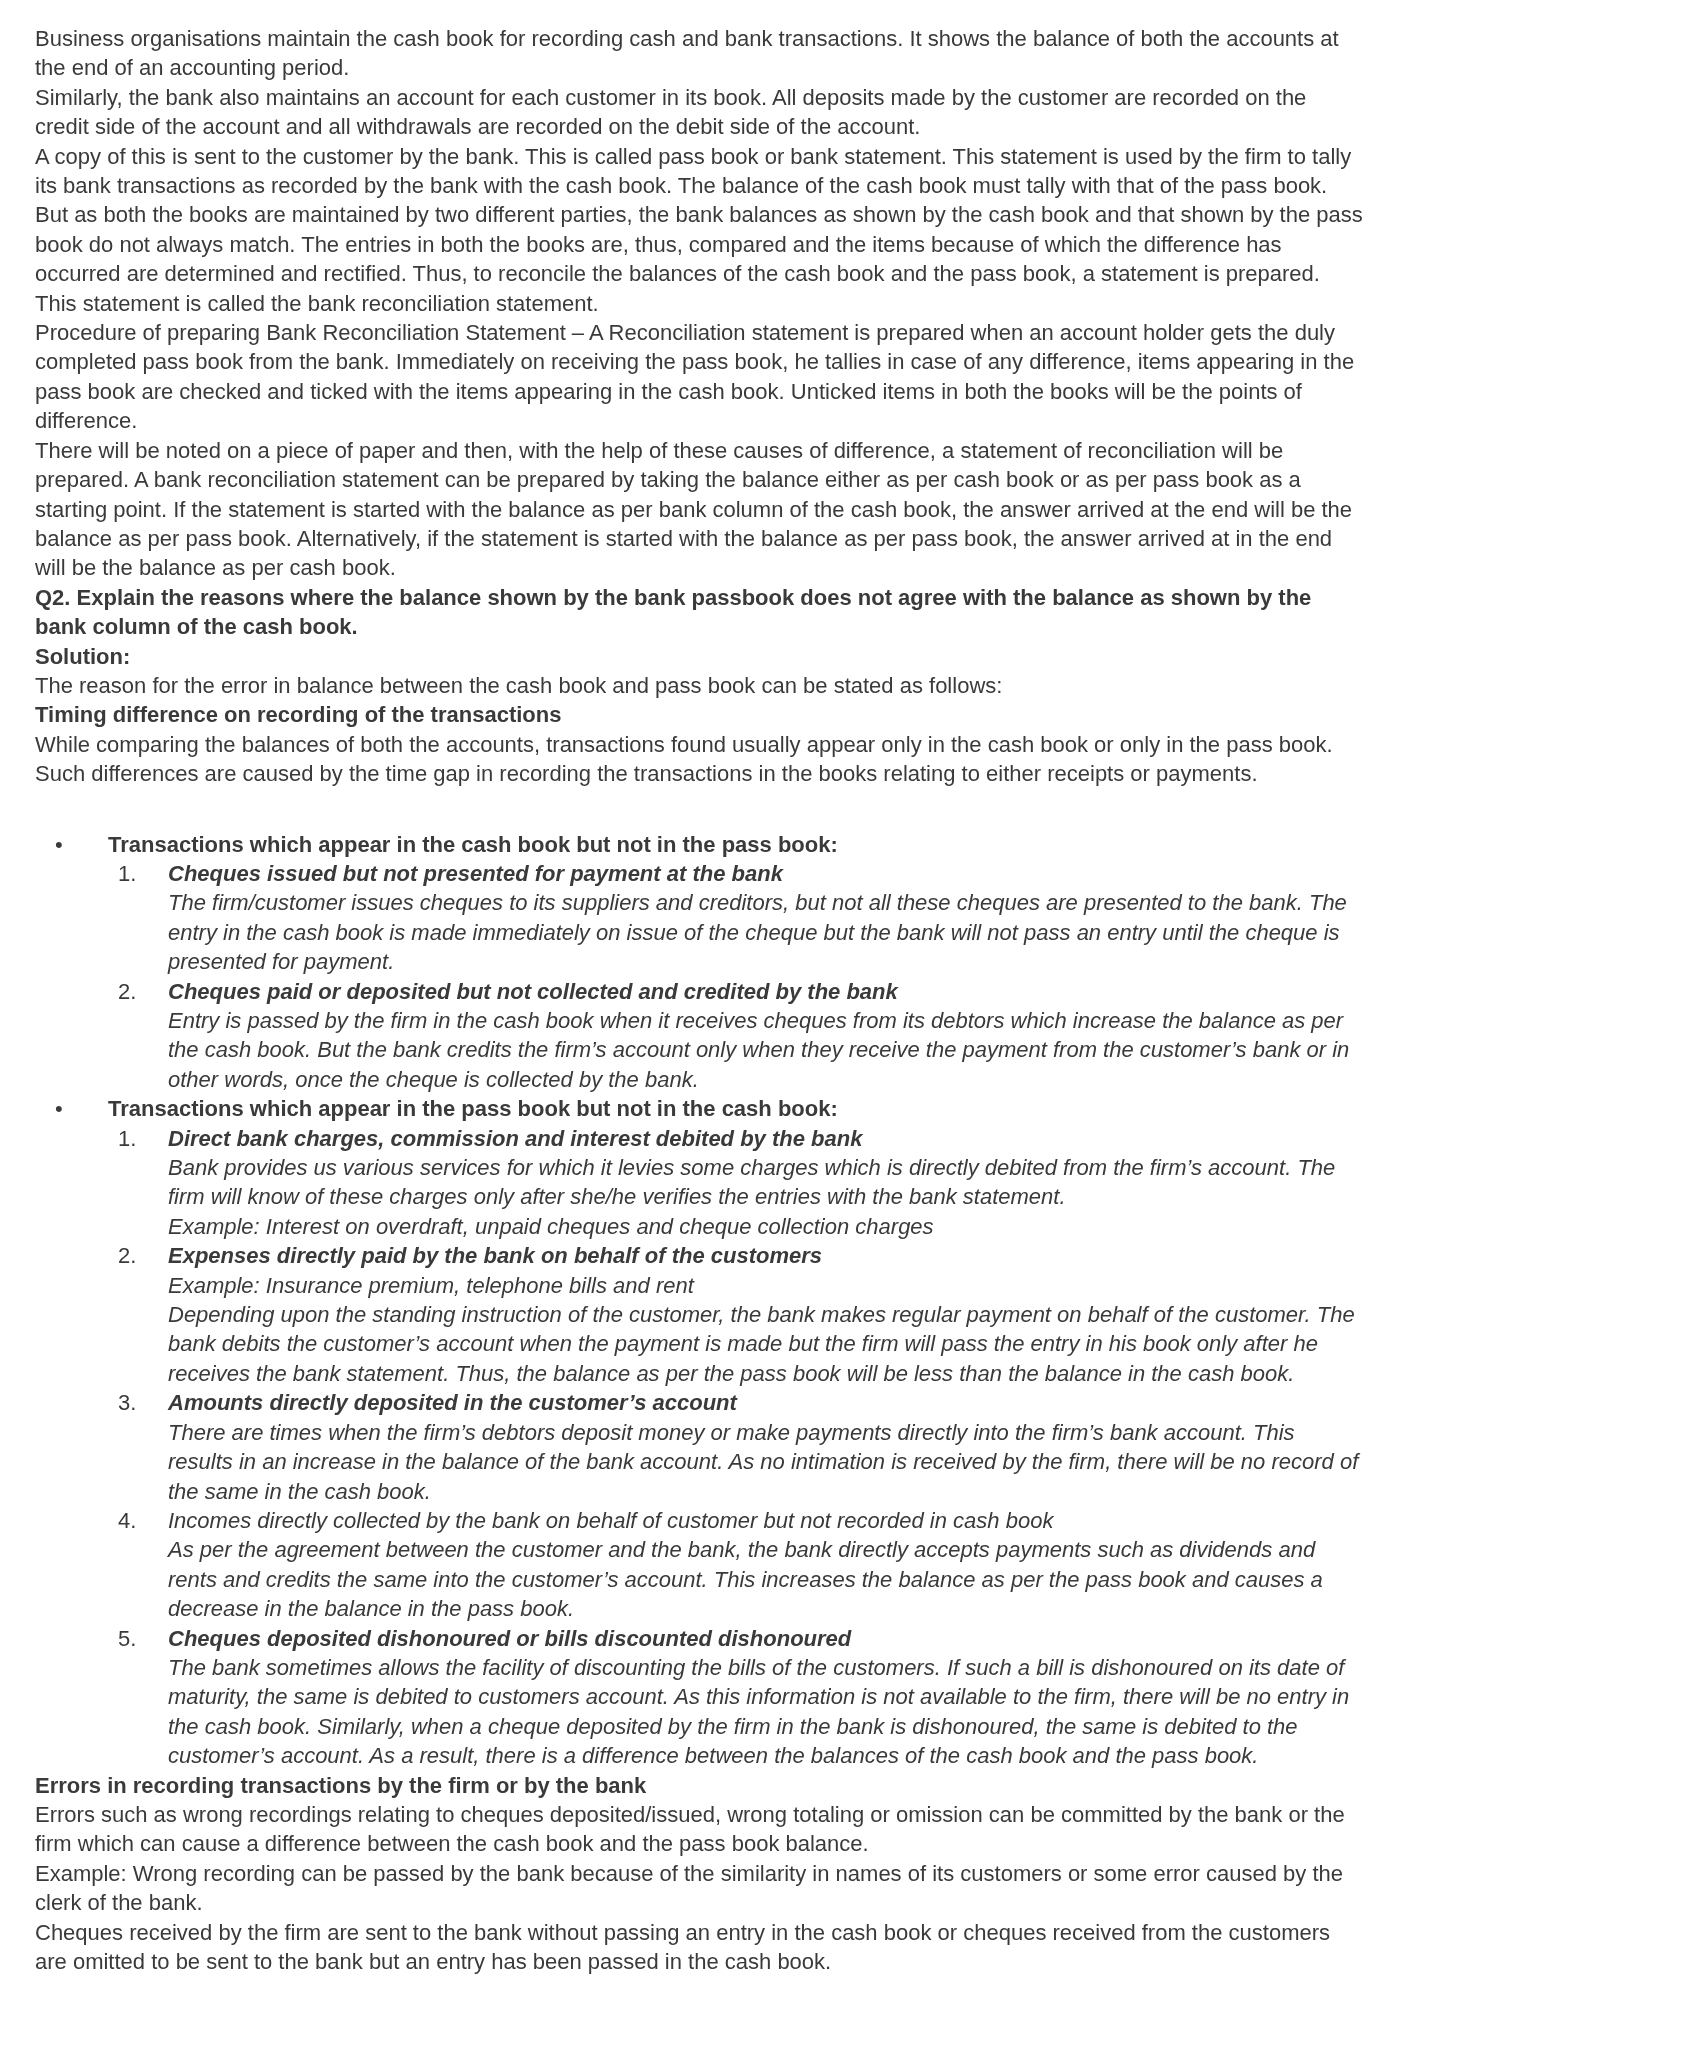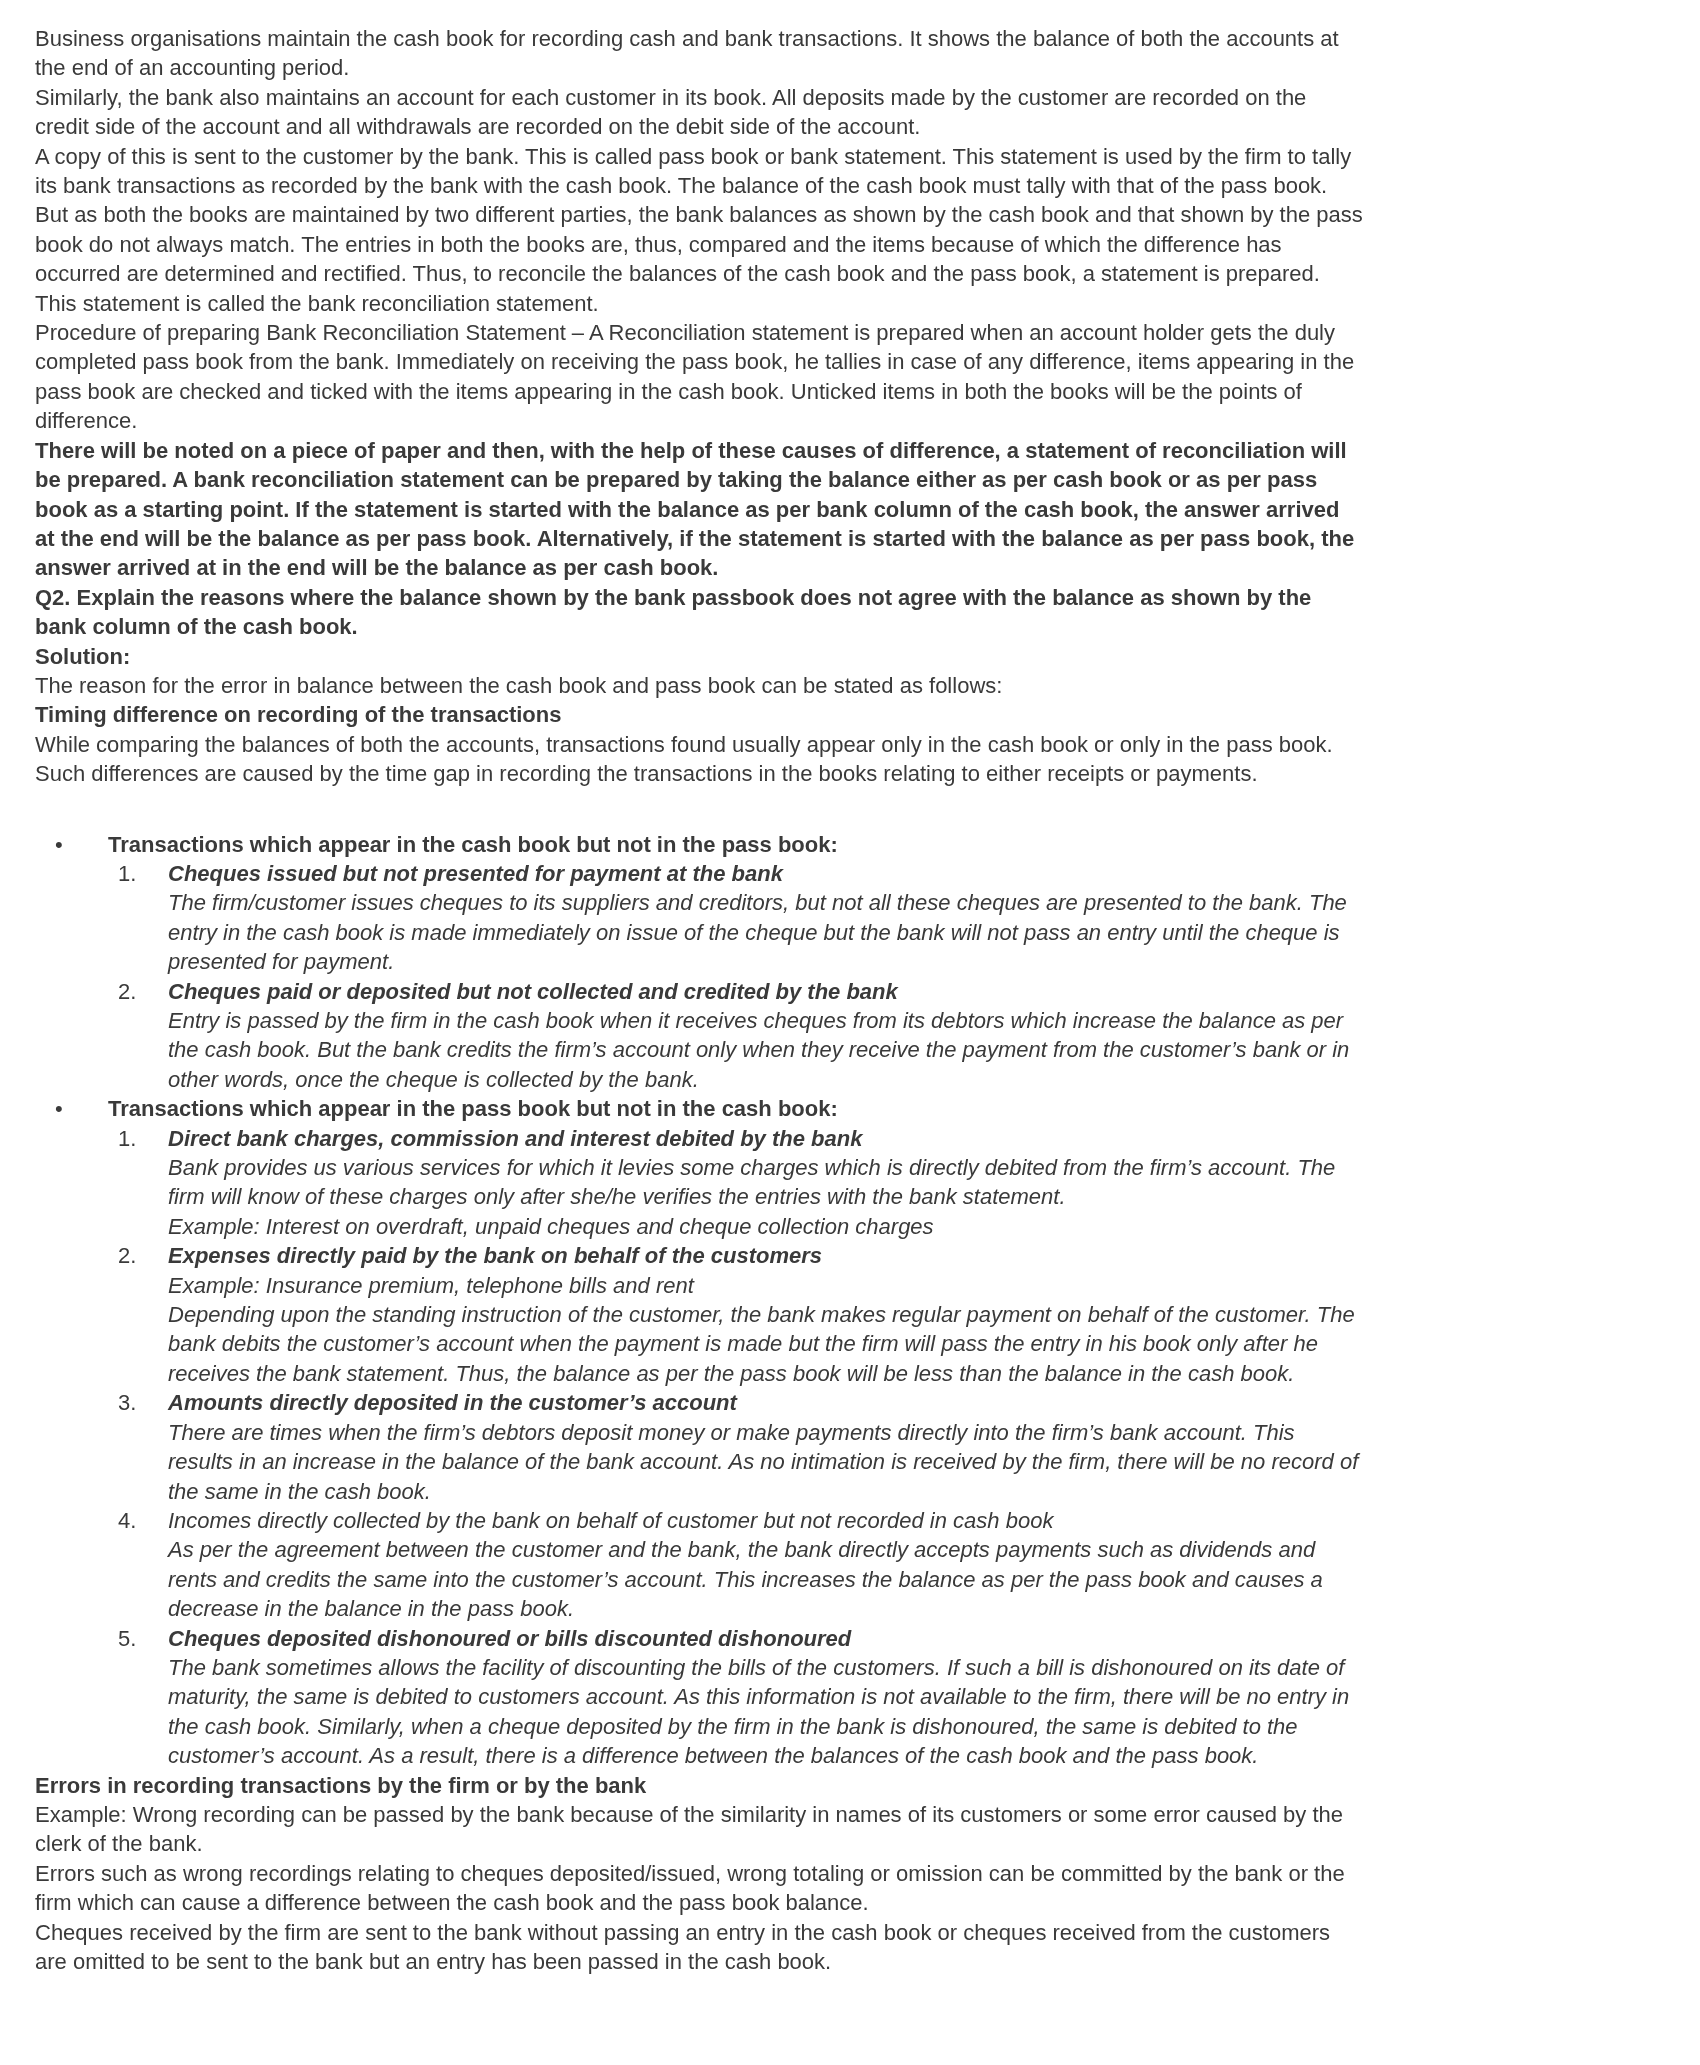--- a/index.html
+++ b/index.html
@@ -14,21 +14,21 @@
     box-sizing: border-box;
     width: 1400px;
     padding: 24px 35px 0 35px;
     color: #3a3a3a;
     font-size: 22px;
     line-height: 29.4px;
   }
   .doc p { margin: 0; }
   .b { font-weight: bold; }
   .mt44 { margin-top: 44px; }
-  .mt33 { margin-top: 33px; font-weight: bold; }
+  .mt33 { margin-top: 33px; }
   .mt38 { margin-top: 38px; }
   .mt41 { margin-top: 41px; }
   .mt22 { margin-top: 22px; }
   .mt40 { margin-top: 40px; }
   .bullet-row {
     display: flex;
     margin-left: 20px;
   }
   .bullet-marker {
     flex: 0 0 53px;
@@ -126,18 +126,18 @@
 
   <div class="num-row">
     <span class="num-marker">5.</span>
     <div class="num-body">
       <p class="b">Cheques deposited dishonoured or bills discounted dishonoured</p>
       <p>The bank sometimes allows the facility of discounting the bills of the customers. If such a bill is dishonoured on its date of maturity, the same is debited to customers account. As this information is not available to the firm, there will be no entry in the cash book. Similarly, when a cheque deposited by the firm in the bank is dishonoured, the same is debited to the customer’s account. As a result, there is a difference between the balances of the cash book and the pass book.</p>
     </div>
   </div>
 
   <p class="b mt22">Errors in recording transactions by the firm or by the bank</p>
+  <p>Errors such as wrong recordings relating to cheques deposited/issued, wrong totaling or omission can be committed by the bank or the firm which can cause a difference between the cash book and the pass book balance.</p>
   <p>Example: Wrong recording can be passed by the bank because of the similarity in names of its customers or some error caused by the clerk of the bank.</p>
-  <p>Errors such as wrong recordings relating to cheques deposited/issued, wrong totaling or omission can be committed by the bank or the firm which can cause a difference between the cash book and the pass book balance.</p>
 
   <p class="mt40">Cheques received by the firm are sent to the bank without passing an entry in the cash book or cheques received from the customers are omitted to be sent to the bank but an entry has been passed in the cash book.</p>
 
 </div>
 
 </body></html>

